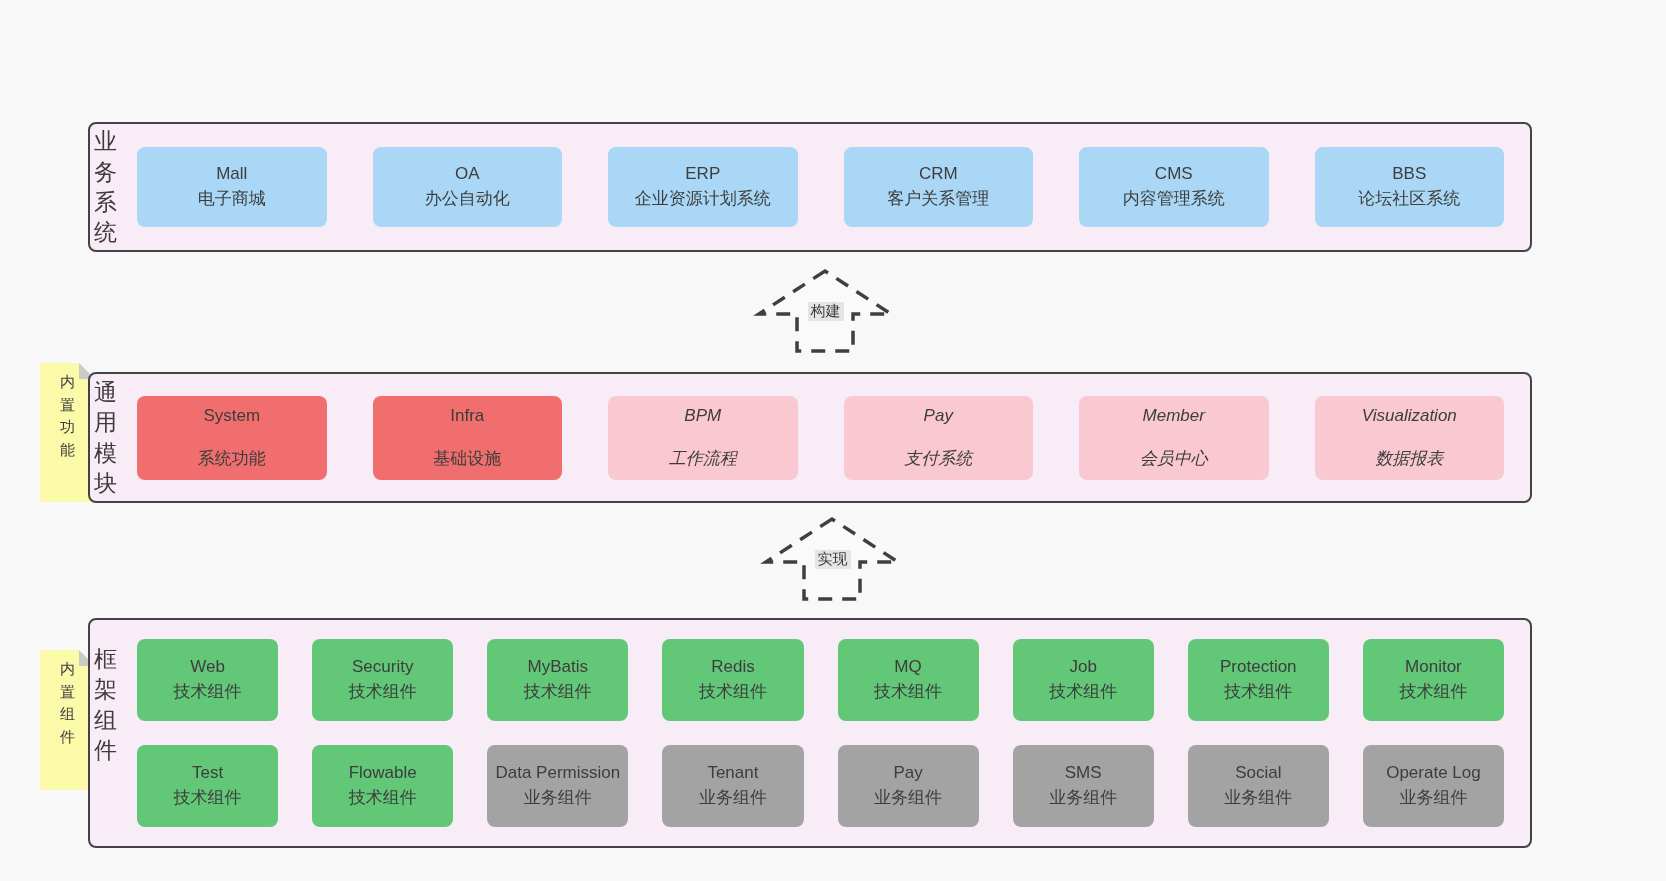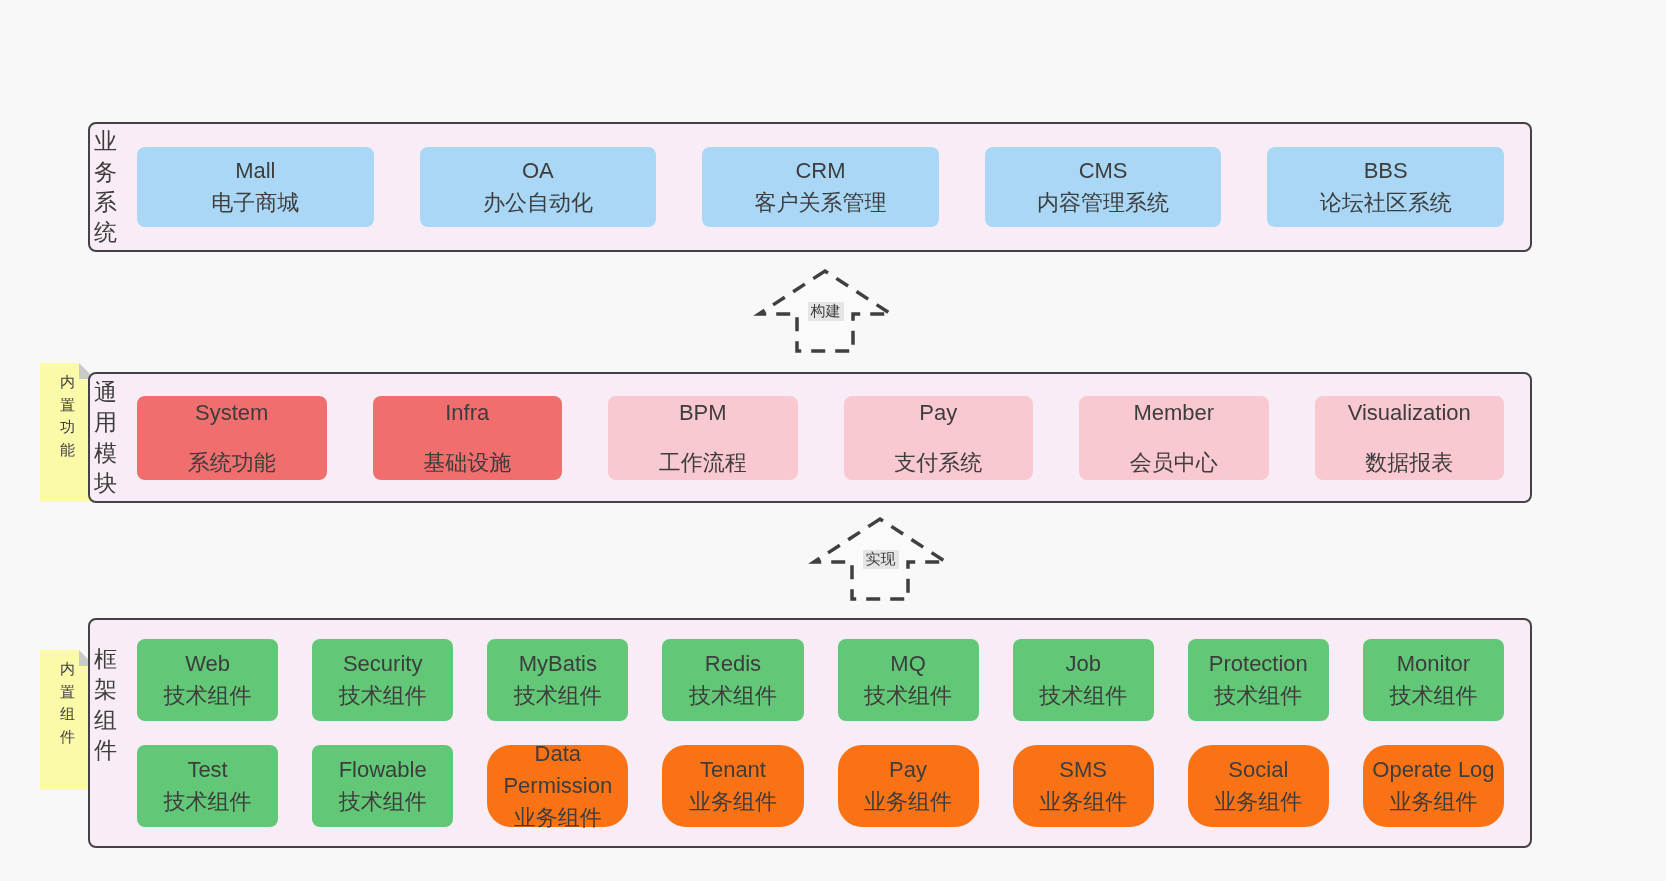--- a/index.html
+++ b/index.html
@@ -23,48 +23,48 @@
   }
   .layer-components .layer-label{align-self:flex-start;margin-top:24px;}
   
   .rows{flex:1;display:flex;flex-direction:column;gap:24px;margin:0 26px 0 18px;}
   .row{display:flex;}
   .row6{gap:46px;}
   .row8{gap:34px;}
   .box{
     flex:1;border-radius:8px;
     display:flex;flex-direction:column;align-items:center;justify-content:center;
-    text-align:center;font-size:22px;line-height:1.45;padding:2px 4px;box-sizing:border-box;
+    text-align:center;font-size:17px;line-height:1.45;padding:2px 4px;box-sizing:border-box;
   }
   .h80{height:80px;} .h84{height:84px;gap:18px;} .h82{height:82px;}
   .blue{background:#a9d7f5;}
   .red{background:#f06e6e;}
-  .pink{background:#f9c8d0;}
+  .pink{background:#f9c8d0;font-style:italic;}
   .green{background:#62c776;}
-  .lightgreen{background:#f97316;border-radius:24px;}
+  .lightgreen{background:#a3a3a3;}
   
   .sticky{position:absolute;left:40px;width:55px;background:#fbfaa9;}
   .sticky-modules{top:363px;height:139px;}
   .sticky-components{top:650px;height:140px;}
   .sticky::before{
     content:"";position:absolute;top:0;right:0;width:0;height:0;
     border-top:16px solid #f9f8f9;border-left:16px solid transparent;
   }
   .sticky::after{
     content:"";position:absolute;top:0;right:0;width:0;height:0;
     border-bottom:16px solid #c9cbc9;border-right:16px solid transparent;
   }
   .sticky-text{
     width:1.05em;margin:8px auto 0;font-size:15px;line-height:1.5;
     word-break:break-all;text-align:center;
   }
   
   .arrow{position:absolute;width:145px;height:86px;}
   .arrow-build{left:753px;top:268px;}
-  .arrow-implement{left:808px;top:516px;font-family:Liberation Serif, serif;}
+  .arrow-implement{left:760px;top:516px;font-family:Liberation Serif, serif;}
   .arrow svg{display:block;width:100%;height:100%;}
   .arrow-label{
     position:absolute;left:50%;top:34px;transform:translateX(-50%);
     background:#e5e5e5;padding:0 3px;font-size:15px;white-space:nowrap;
   }
 </style>
 </head>
 <body>
 
 <div class="sticky sticky-modules">
@@ -78,20 +78,24 @@
   <div class="layer-label">业务系统</div>
   <div class="rows">
     <div class="row row6">
       <div class="box blue h80">
         <div>Mall</div>
         <div>电子商城</div>
       </div>
       <div class="box blue h80">
         <div>OA</div>
         <div>办公自动化</div>
+      </div>
+      <div class="box blue h80">
+        <div>ERP</div>
+        <div>企业资源计划系统</div>
       </div>
       <div class="box blue h80">
         <div>CRM</div>
         <div>客户关系管理</div>
       </div>
       <div class="box blue h80">
         <div>CMS</div>
         <div>内容管理系统</div>
       </div>
       <div class="box blue h80">

